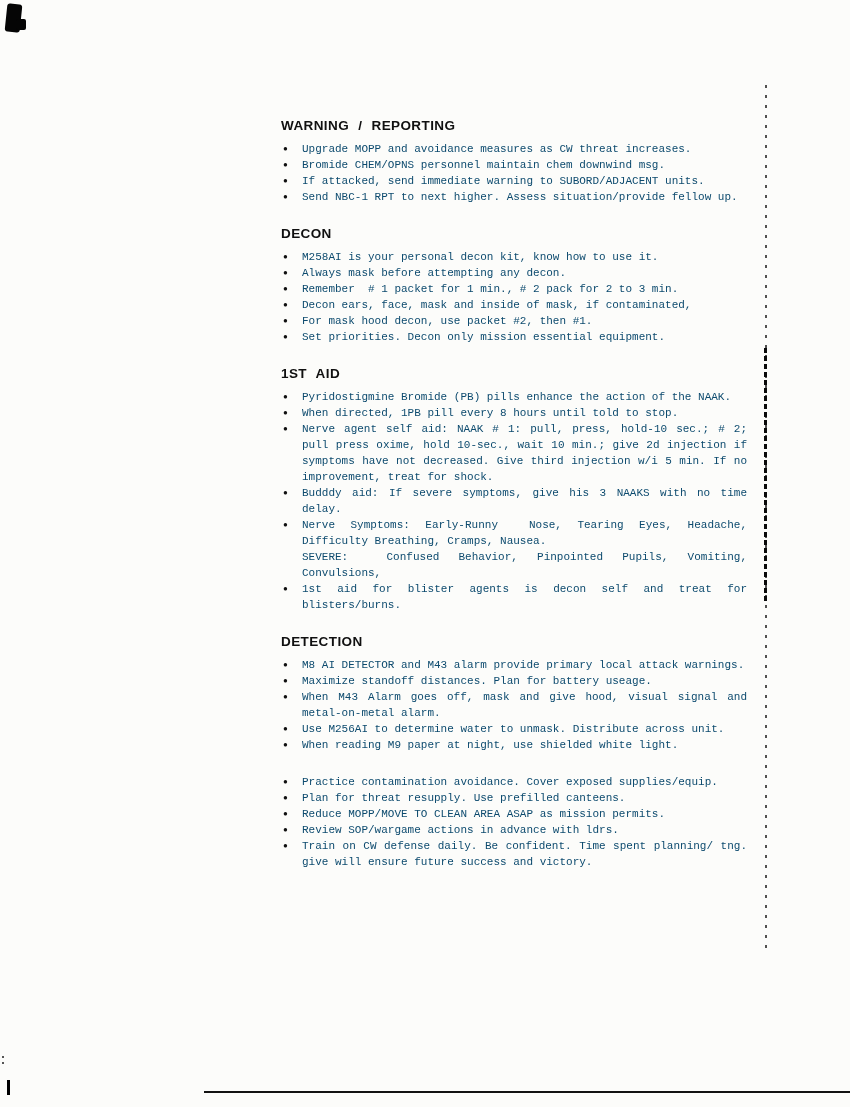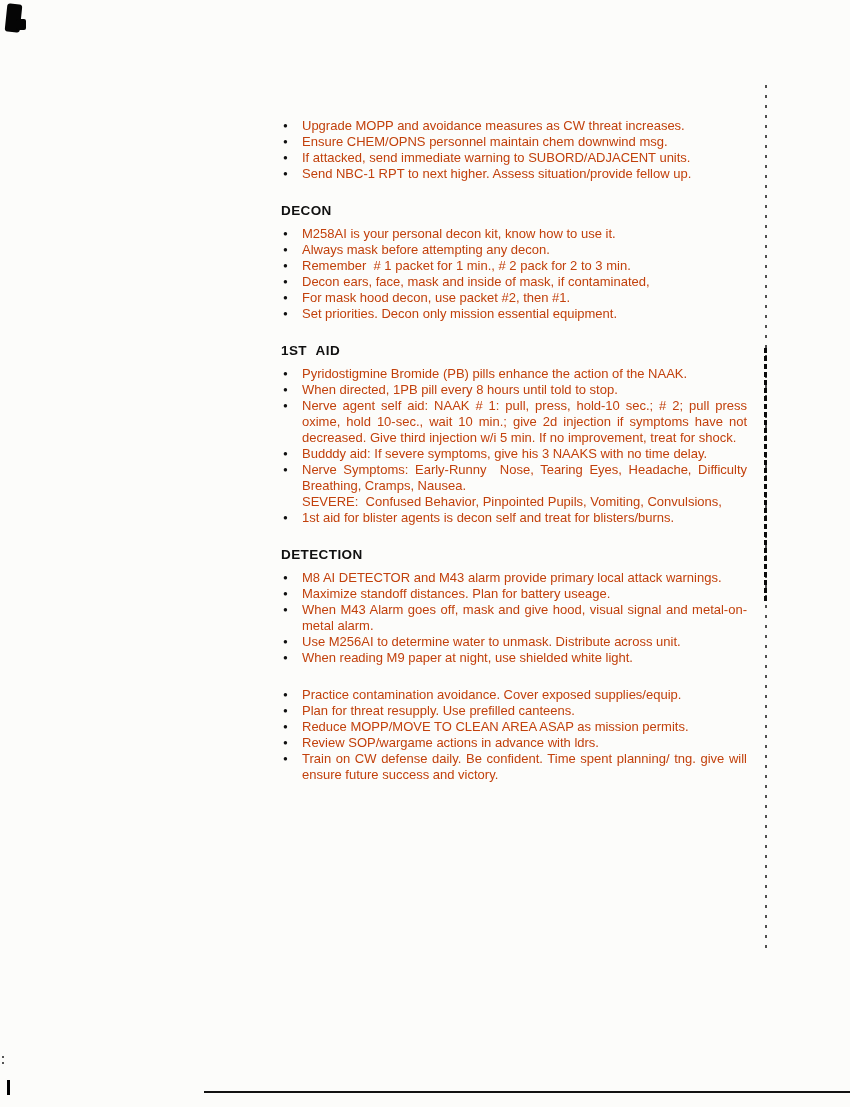--- a/index.html
+++ b/index.html
@@ -32,25 +32,26 @@
   .bullet-item { display: flex; align-items: flex-start; }
   .bullet-marker {
     flex: 0 0 21px;
     font-size: 8px;
     line-height: 16px;
     color: #101010;
     padding-left: 2px;
   }
   .bullet-text {
     flex: 1;
-    font-size: 13px;
+    font-size: 11px;
     line-height: 16px;
     text-align: justify;
     white-space: pre-wrap;
-    color: #c2410c;
+    color: #0c4a6e;
+    font-family: Liberation Mono, monospace;
   }
   
   .artifact { position: absolute; }
   .blob-top-left {
     left: 6px; top: 4px; width: 15px; height: 28px;
     background: #050505; border-radius: 3px; transform: rotate(6deg);
   }
   .blob-top-left2 {
     left: 16px; top: 19px; width: 10px; height: 11px;
     background: #050505; border-radius: 2px;
@@ -84,28 +85,29 @@
   <div class="artifact blob-top-left"></div>
   <div class="artifact blob-top-left2"></div>
   <div class="artifact edge-noise"></div>
   <div class="artifact edge-noise-dense"></div>
   <div class="artifact mark-left-colon"></div>
   <div class="artifact mark-bottom-left"></div>
   <div class="artifact bottom-rule"></div>
 
   <div class="content" id="content">
       <section class="doc-section">
+        <h2 class="section-title">WARNING / REPORTING</h2>
         <ul class="bullet-list">
           <li class="bullet-item">
             <span class="bullet-marker">●</span>
             <span class="bullet-text">Upgrade MOPP and avoidance measures as CW threat increases.</span>
           </li>
           <li class="bullet-item">
             <span class="bullet-marker">●</span>
-            <span class="bullet-text">Ensure CHEM/OPNS personnel maintain chem downwind msg.</span>
+            <span class="bullet-text">Bromide CHEM/OPNS personnel maintain chem downwind msg.</span>
           </li>
           <li class="bullet-item">
             <span class="bullet-marker">●</span>
             <span class="bullet-text">If attacked, send immediate warning to SUBORD/ADJACENT units.</span>
           </li>
           <li class="bullet-item">
             <span class="bullet-marker">●</span>
             <span class="bullet-text">Send NBC-1 RPT to next higher. Assess situation/provide fellow up.</span>
           </li>
         </ul>

